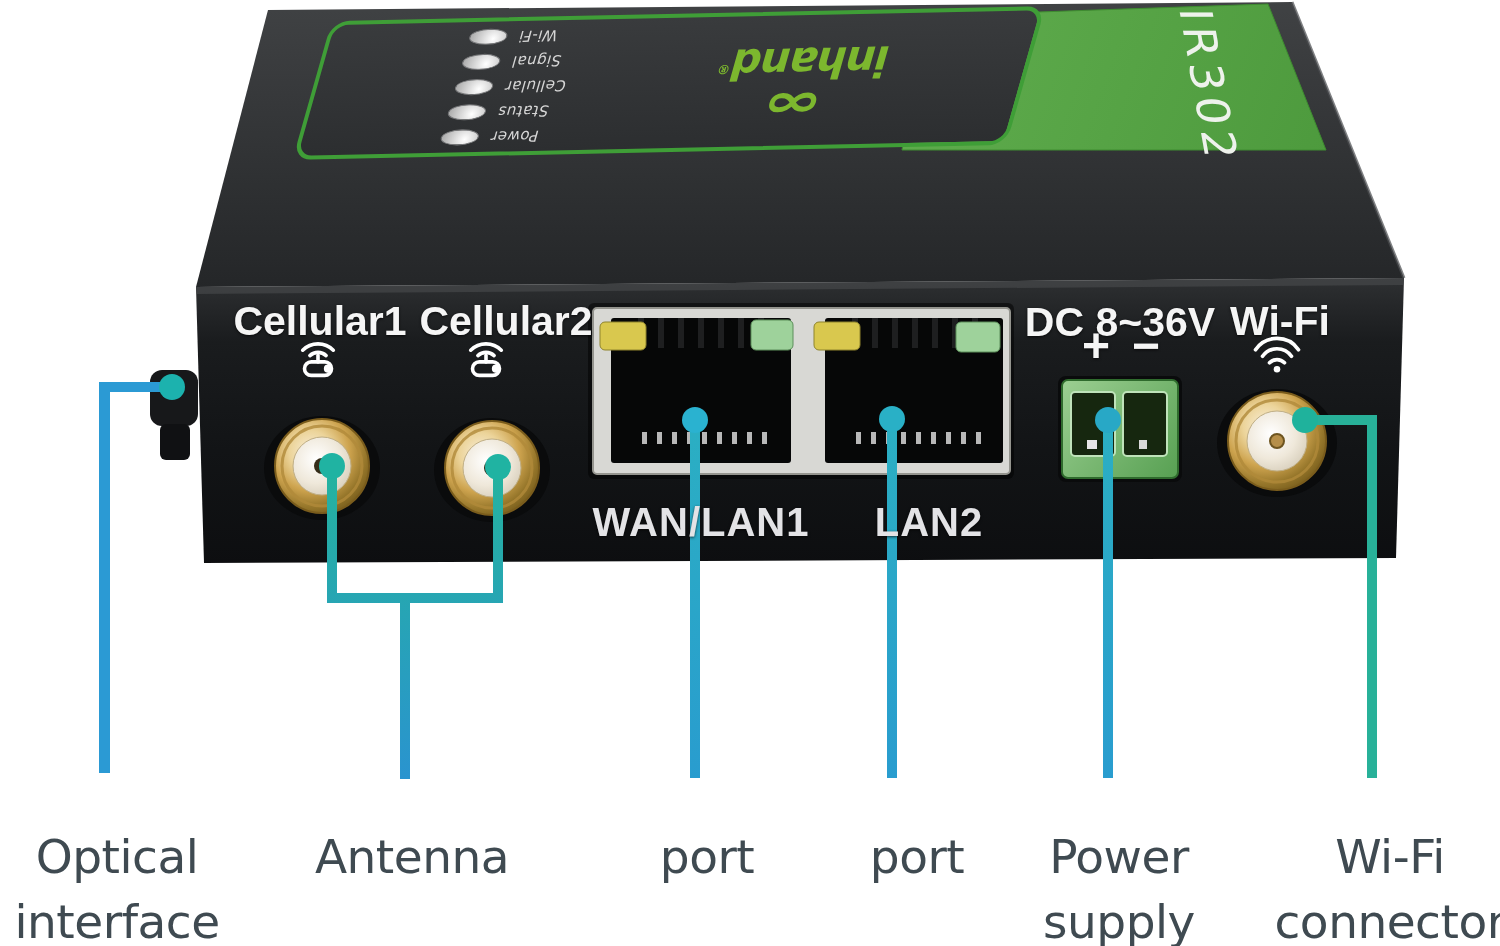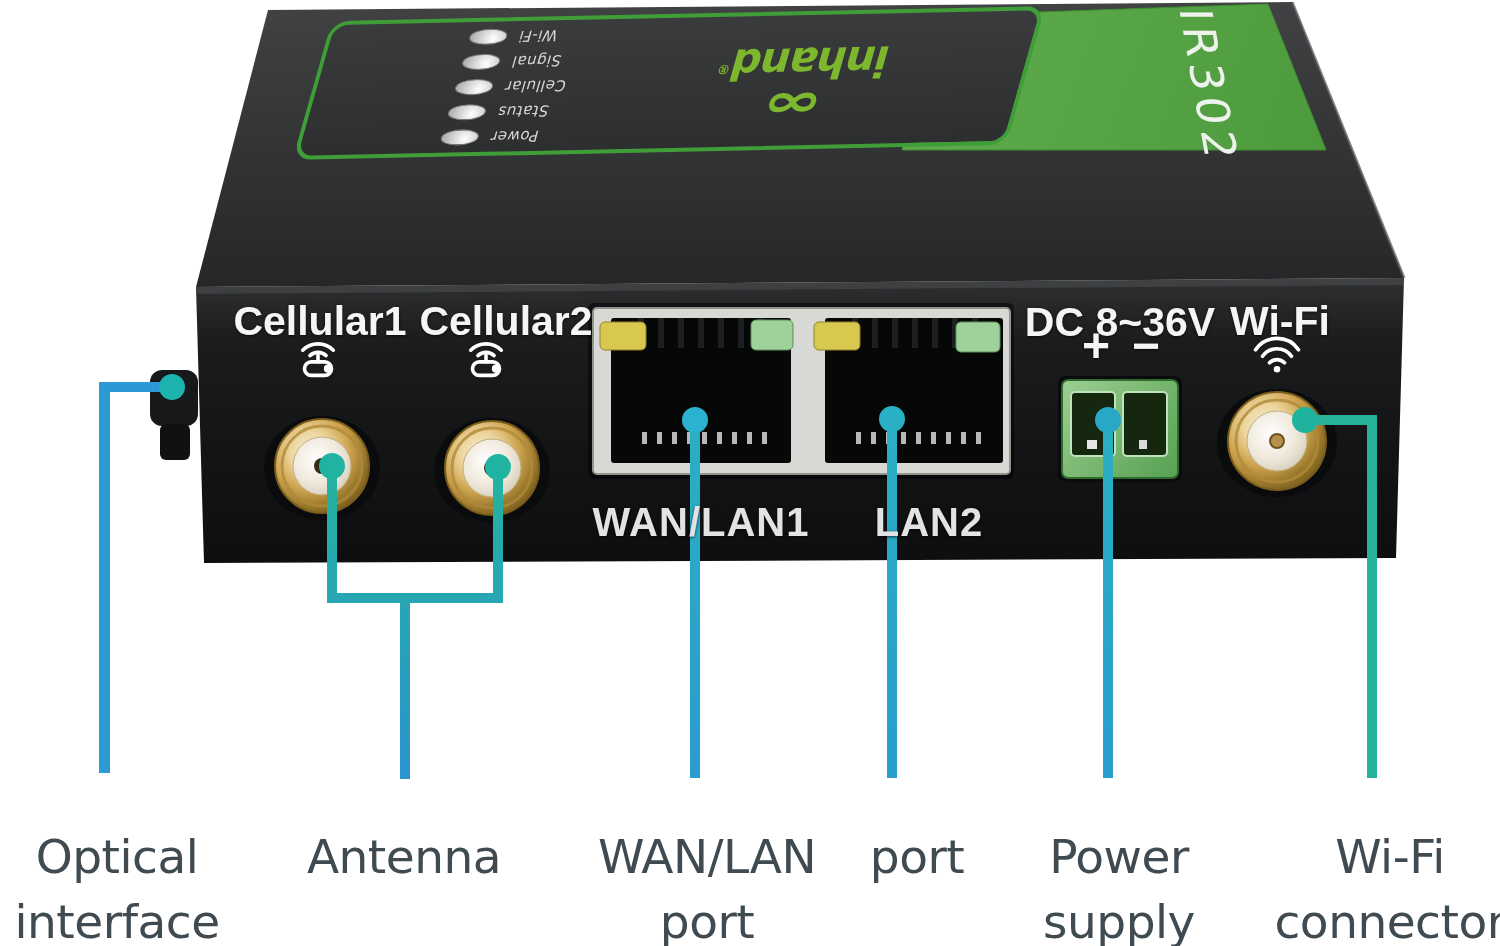--- a/index.html
+++ b/index.html
@@ -279,26 +279,25 @@
         <path d="M22 34 A11 11 0 0 1 38 34"></path>
       </g>
       <circle cx="30" cy="41" r="3.5" fill="#ffffff"></circle>
     </svg>
   </div>
 
   <div class="callout" style="left:105px;">
     <div>Optical</div>
     <div>interface</div>
   </div>
-  <div class="callout" style="left:392px;text-align:right;">
+  <div class="callout" style="left:400px;text-align:right;">
     <div>Antenna</div>
     <div></div>
   </div>
   <div class="callout" style="left:695px;">
-    <div>WAN/LAN</div>
     <div>port</div>
   </div>
   <div class="callout" style="left:905px;">
     <div>port</div>
   </div>
   <div class="callout" style="left:1107px;">
     <div>Power</div>
     <div>supply</div>
   </div>
   <div class="callout" style="left:1378px;">

